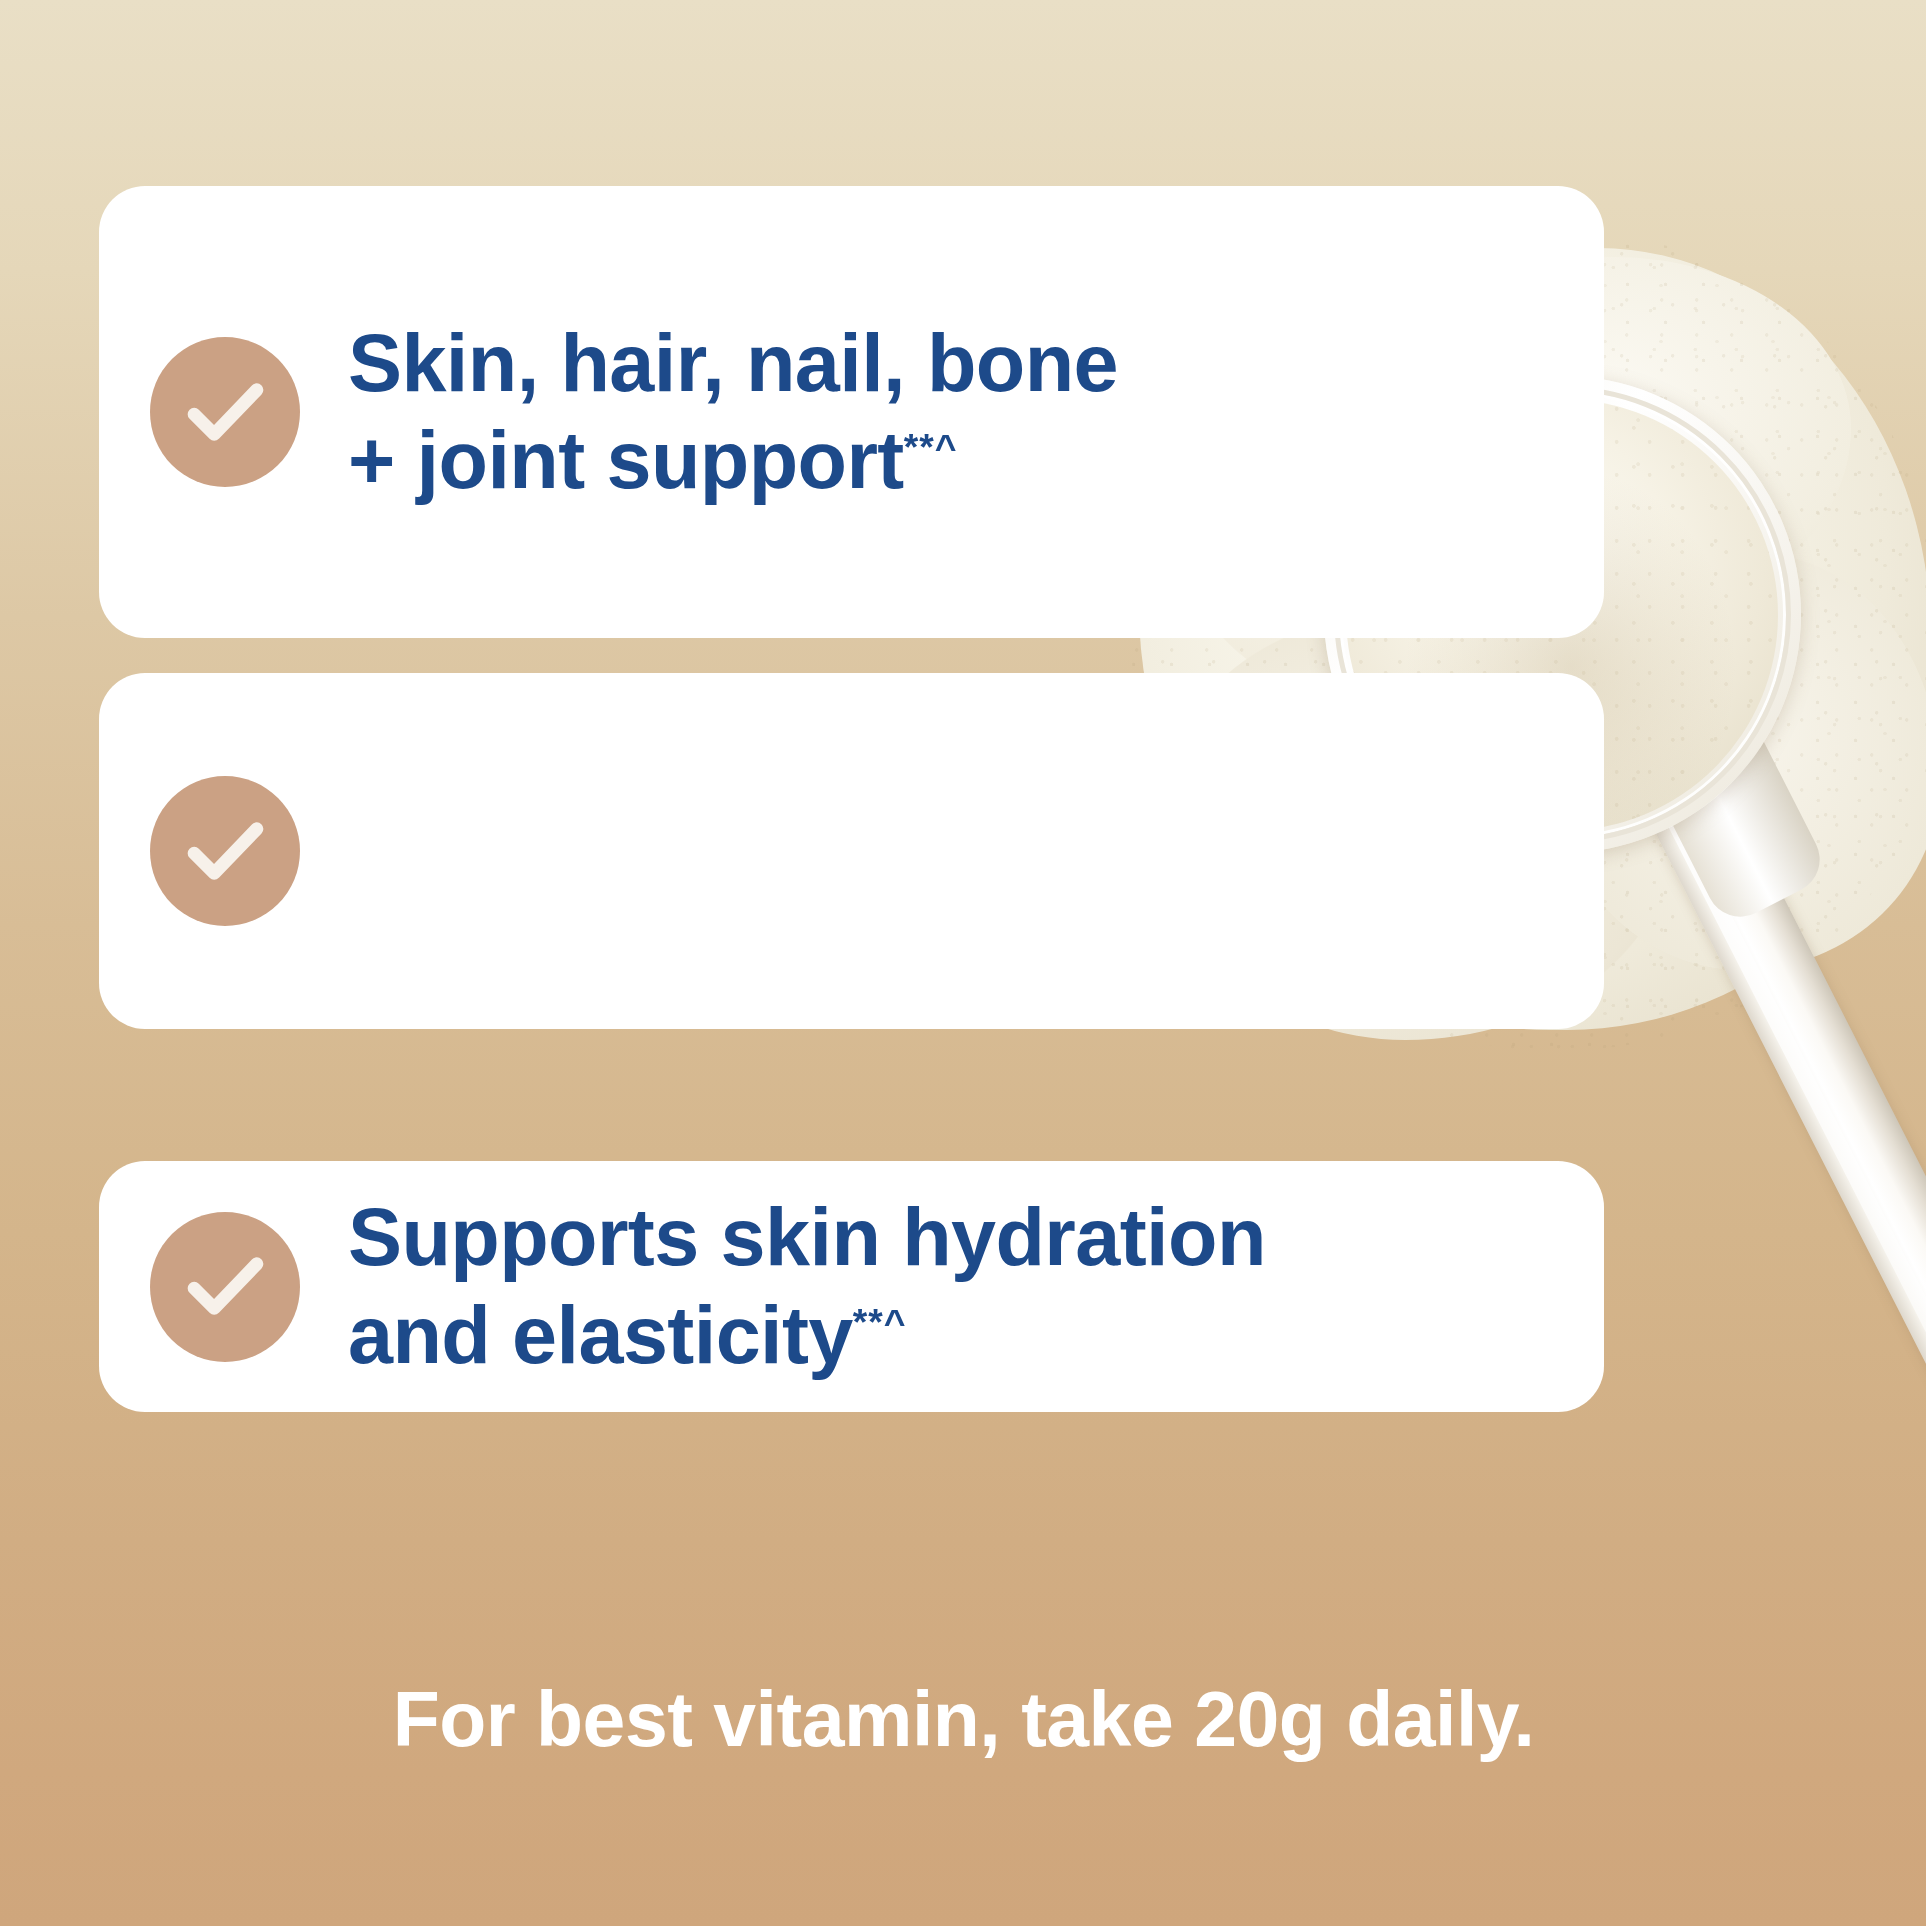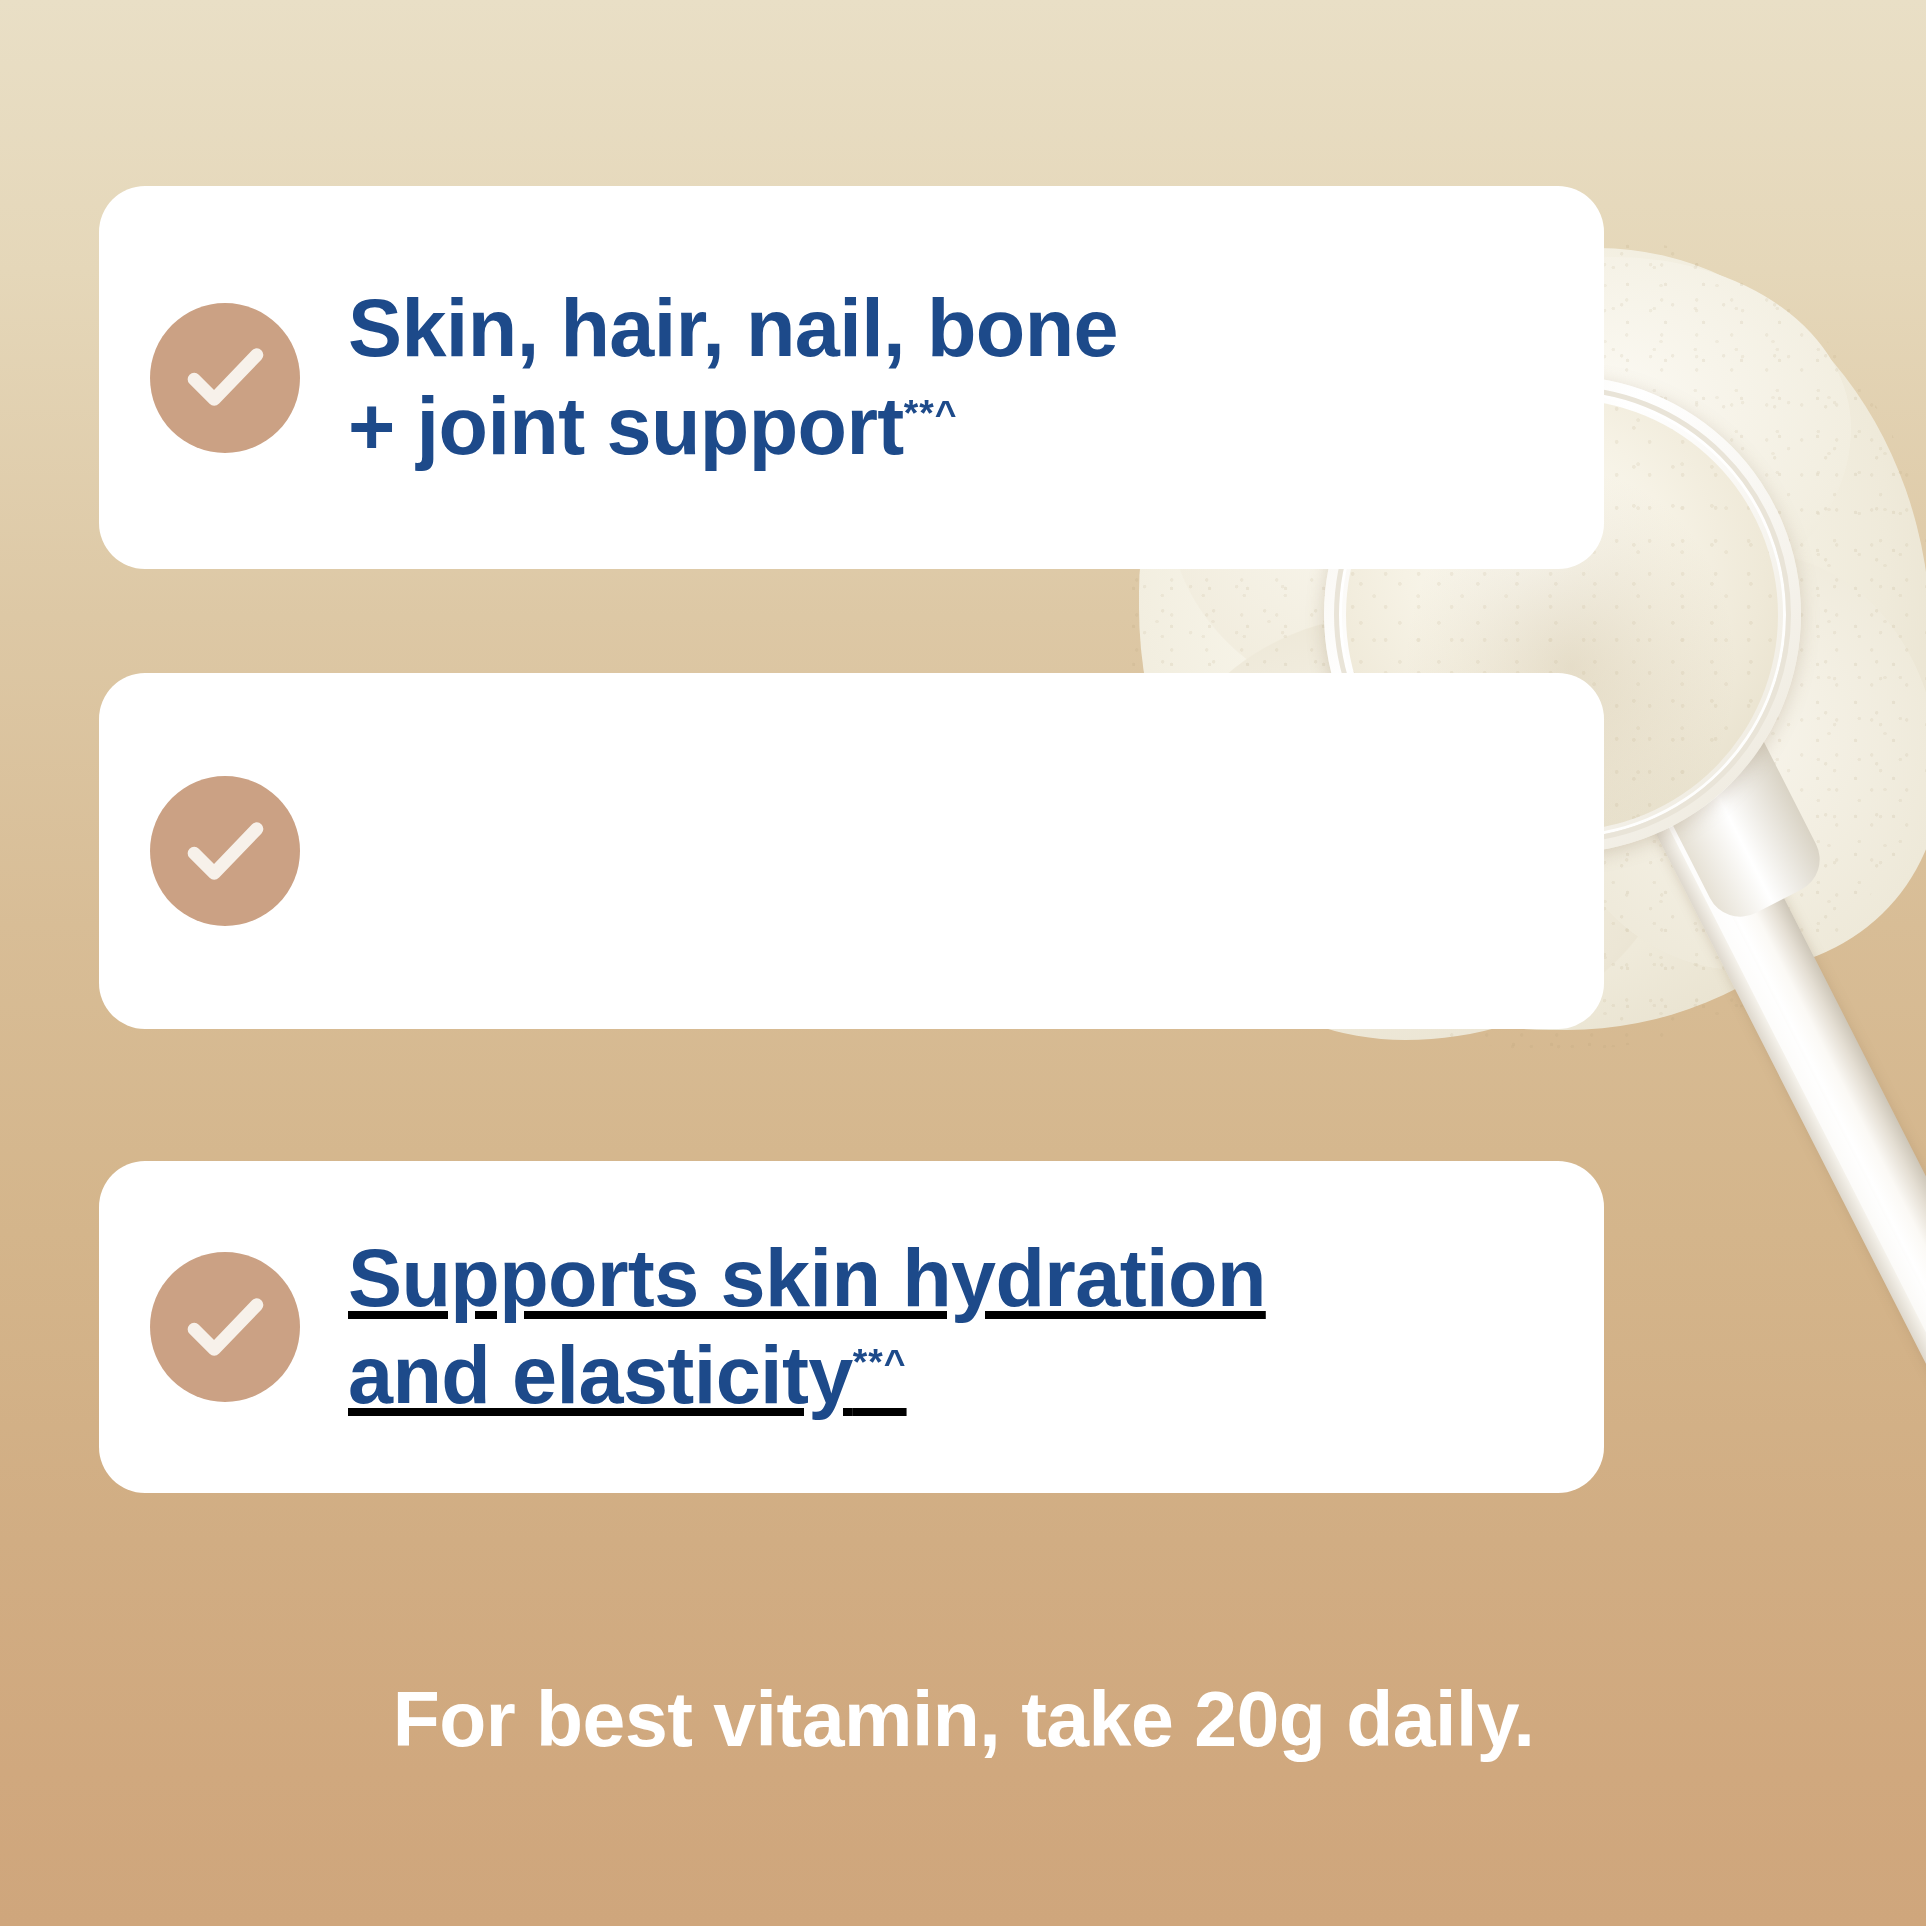--- a/index.html
+++ b/index.html
@@ -216,23 +216,23 @@
     position: absolute;
     left: 99px;
     width: 1505px;
     background: #ffffff;
     border-radius: 46px;
     display: flex;
     align-items: center;
     box-sizing: border-box;
     padding-left: 51px;
   }
-  #benefit-card-0 { top: 186px;  height: 383px; }
+  #benefit-card-0 { top: 186px;  height: 452px; }
   #benefit-card-1 { top: 673px;  height: 356px; }
-  #benefit-card-2 { top: 1161px; height: 332px; text-decoration: underline; }
+  #benefit-card-2 { top: 1161px; height: 251px; }
 
   .check-badge {
     flex: 0 0 auto;
     width: 150px;
     height: 150px;
     border-radius: 50%;
     background: #cba184;
     display: flex;
     align-items: center;
     justify-content: center;

